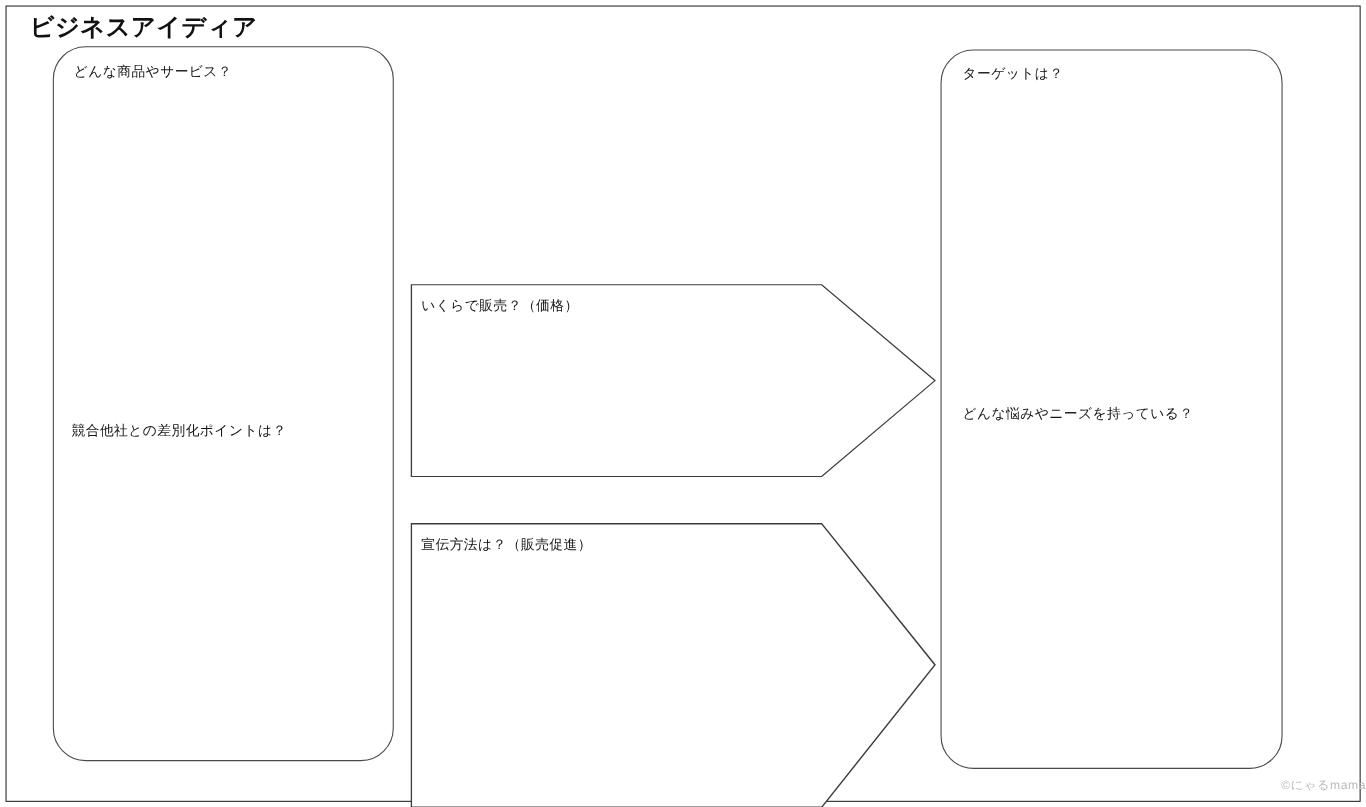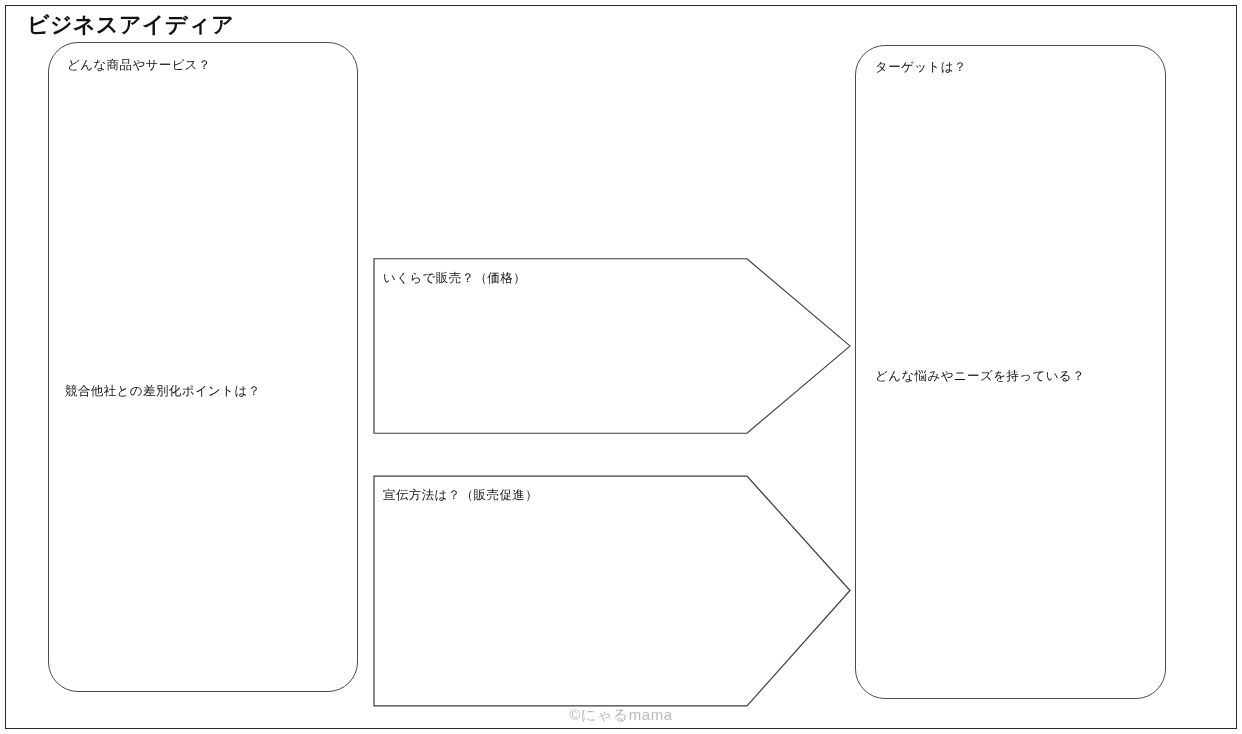--- a/index.html
+++ b/index.html
@@ -73,21 +73,21 @@
   #label-target-mid    { left: 19px;  top: 322px; }
 
   
   .arrow-wrap {
     position: absolute;
     left: 373px;
     width: 478px;
   }
   #arrow-route    { top: 44px;  height: 206px; }
   #arrow-price    { top: 258px; height: 176px; }
-  #arrow-promo    { top: 475px; height: 232px; }
+  #arrow-promo    { top: 475px; height: 260px; }
 
   .arrow-wrap svg {
     position: absolute;
     left: 0;
     top: 0;
     width: 100%;
     height: 100%;
     display: block;
     overflow: visible;
   }
@@ -105,22 +105,22 @@
     color: #141414;
     white-space: nowrap;
     letter-spacing: 0.4px;
   }
   
   #watermark {
     position: absolute;
     left: 0;
     right: 0;
     top: 706px;
-    text-align: center;
-    font-size: 15px;
+    text-align: right;
+    font-size: 11px;
     color: #b9b9b9;
     letter-spacing: 0.6px;
   }
 </style>
 </head>
 <body>
 
 <div id="page">
 
   <div id="sheet-border"></div>

